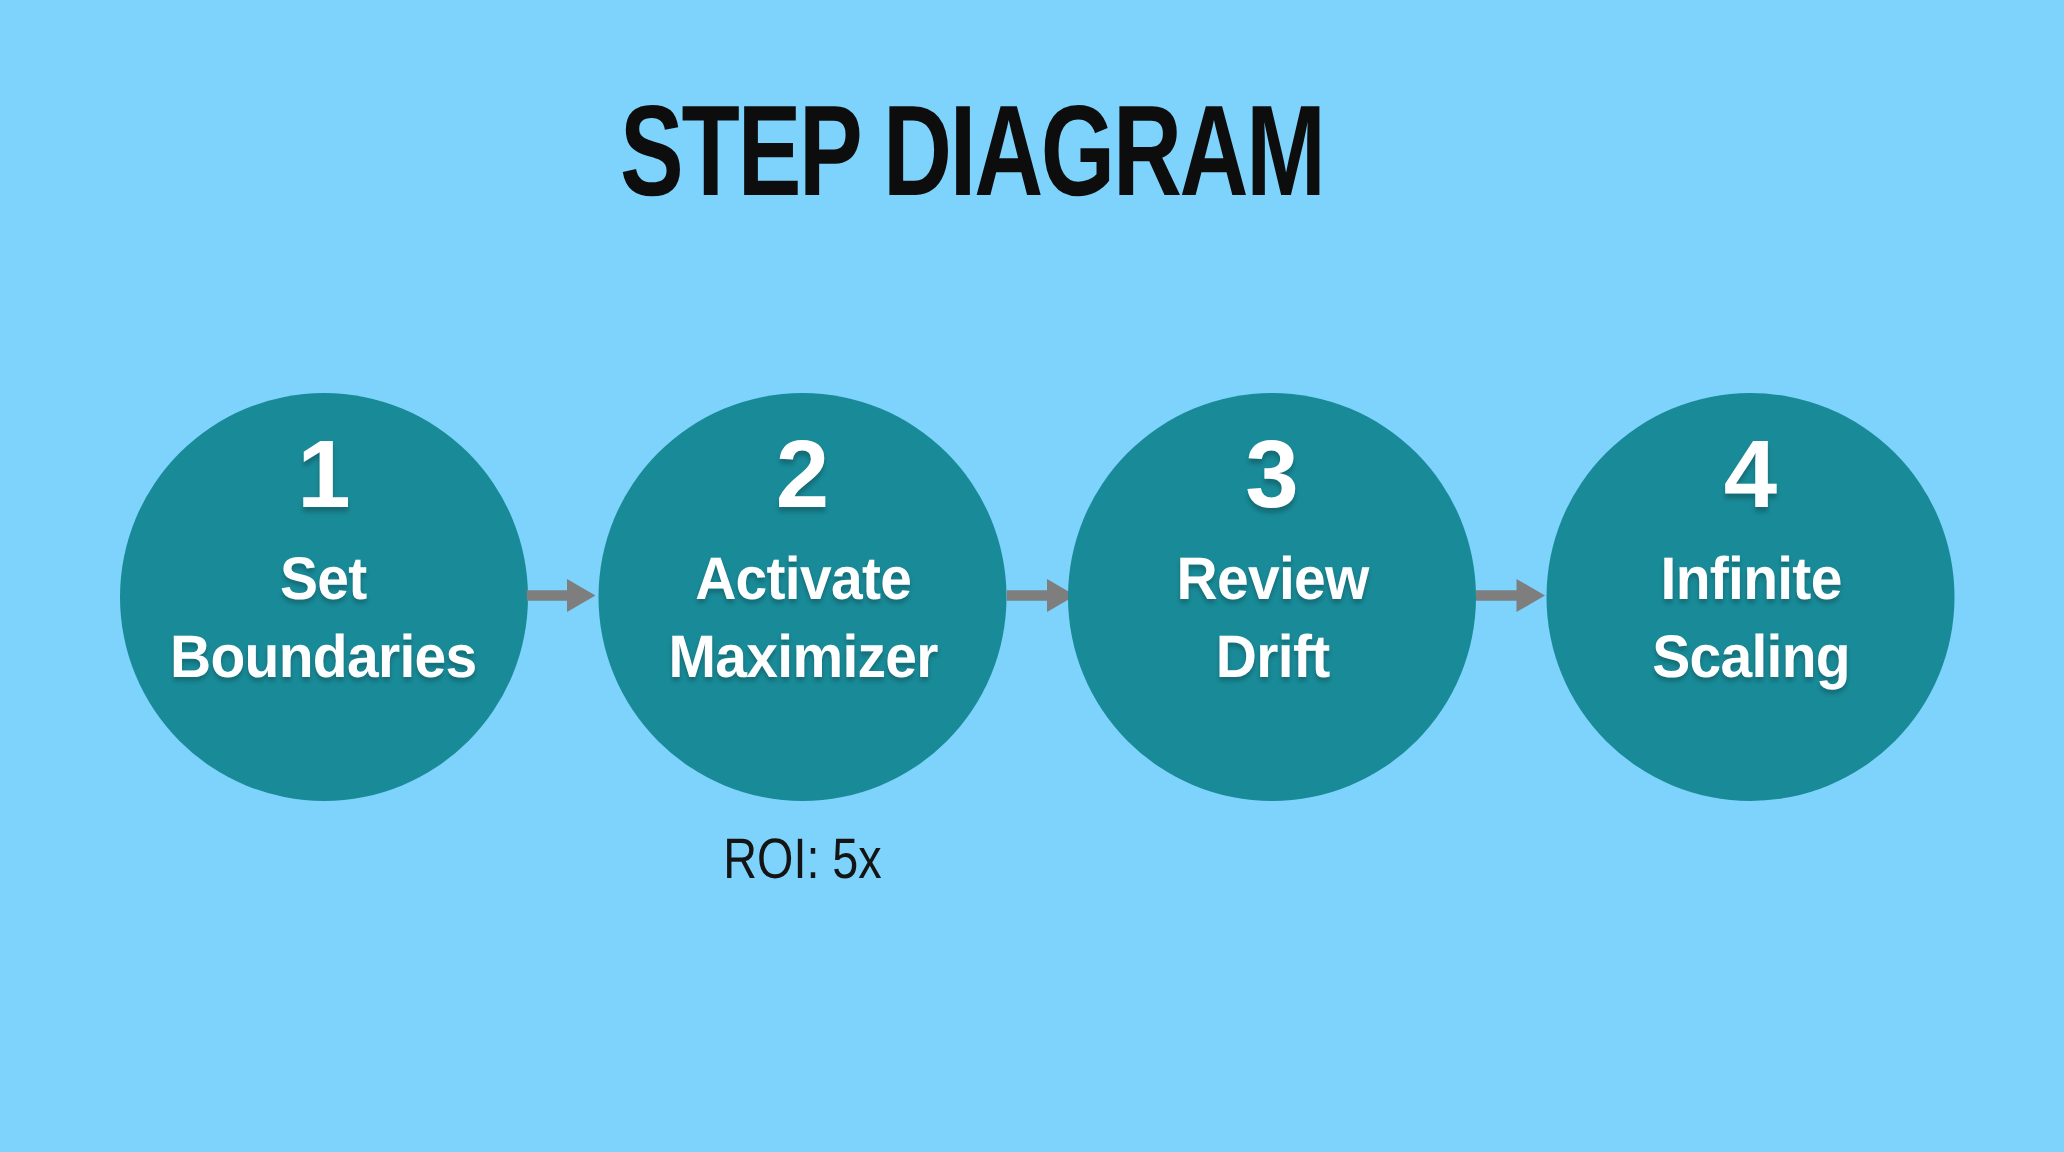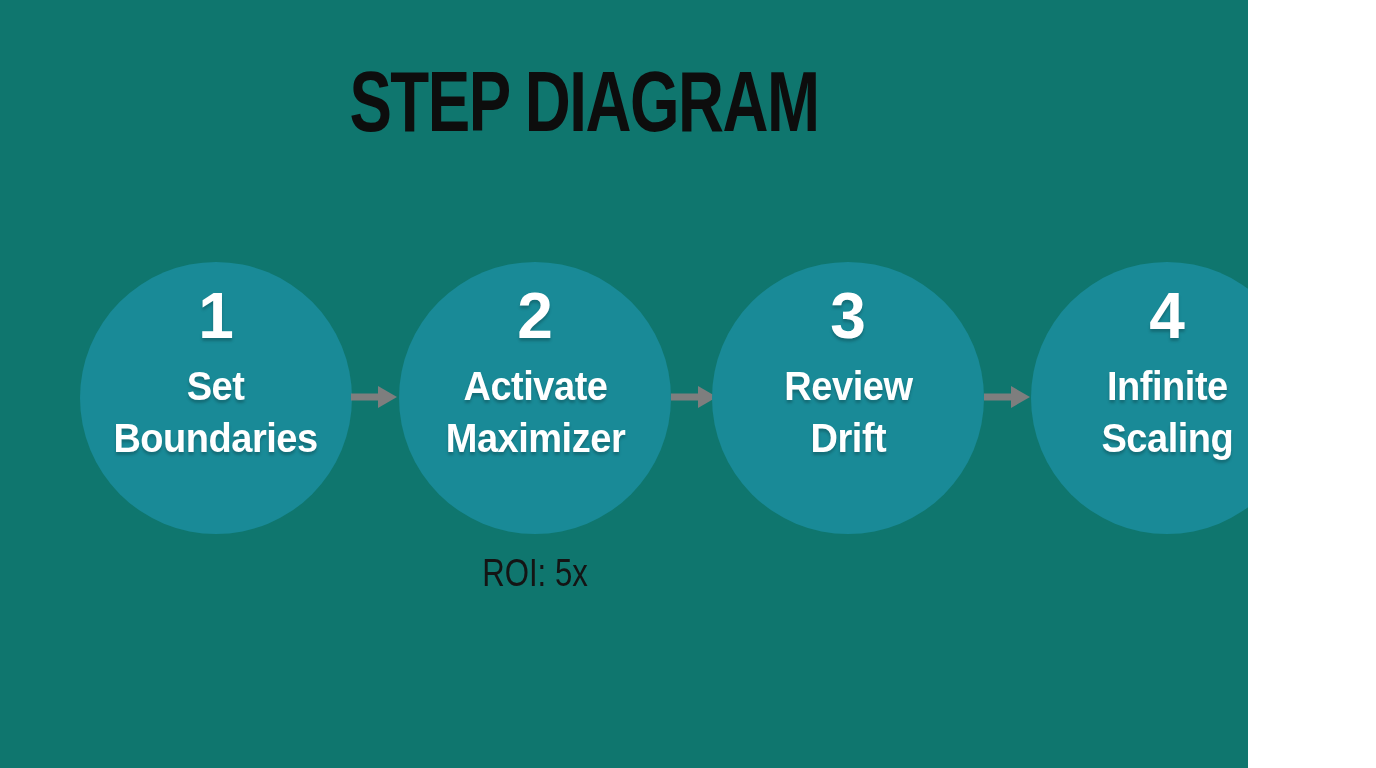--- a/index.html
+++ b/index.html
@@ -1,23 +1,23 @@
 <!DOCTYPE html>
 <html><head>
 <meta charset="utf-8">
 <style>
   * { margin: 0; padding: 0; box-sizing: border-box; }
   html, body { background: #ffffff; }
   body { font-family: "Liberation Sans", sans-serif; }
 
   .canvas {
     position: relative;
-    width: 1248px;
+    width: 1376px;
     height: 768px;
-    background: #0f766e;
+    background: #7dd3fc;
     overflow: hidden;
   }
 
   .title {
     position: absolute;
     top: 58px;
     left: 0;
     width: 100%;
     text-align: center;
     line-height: 1;

